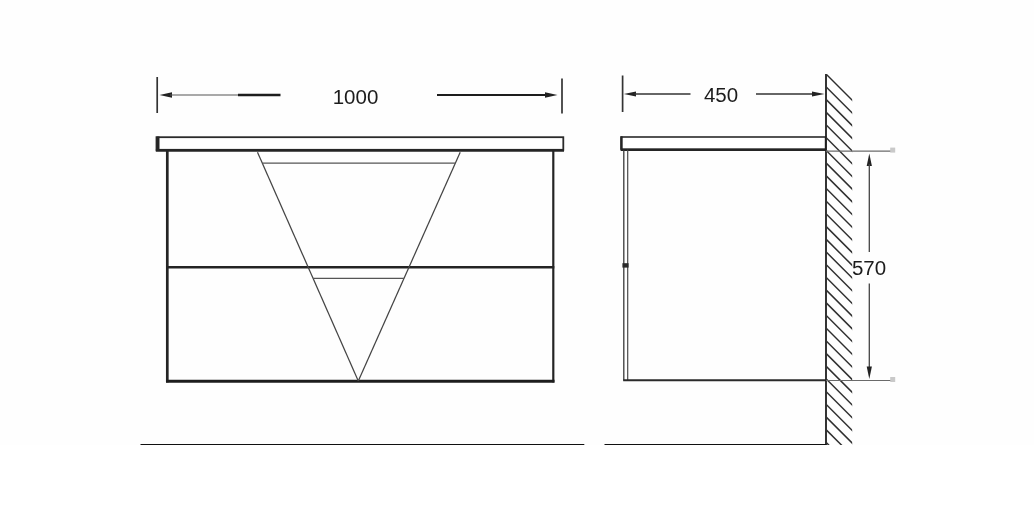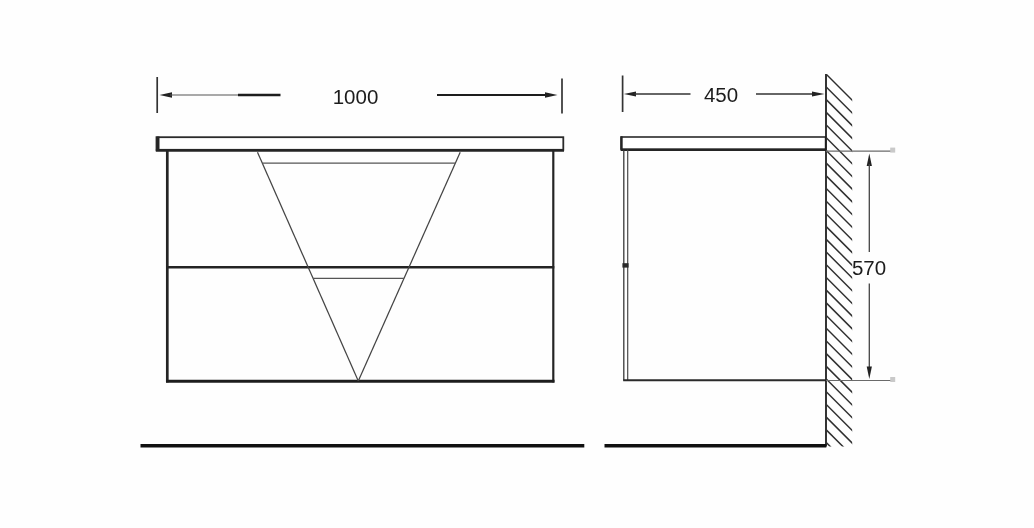--- a/index.html
+++ b/index.html
@@ -1,16 +1,16 @@
 <!DOCTYPE html>
 <html><head>
 <meta charset="utf-8">
 <style>
   html,body{margin:0;padding:0;background:#ffffff;}
-  .page{width:1034px;height:528px;position:relative;background:#fefefe;overflow:hidden;filter:grayscale(1);}
+  .page{width:1034px;height:445px;position:relative;background:#fefefe;overflow:hidden;filter:grayscale(1);}
   svg{position:absolute;left:0;top:0;}
   text{font-family:"Liberation Sans",sans-serif;fill:#1c1c1c;}
 </style>
 </head>
 <body>
 
 <div class="page">
 <svg width="1034" height="528" viewBox="0 0 1034 528">
 
   <line x1="157.2" y1="77" x2="157.2" y2="113" stroke="#333" stroke-width="1.7"></line>

